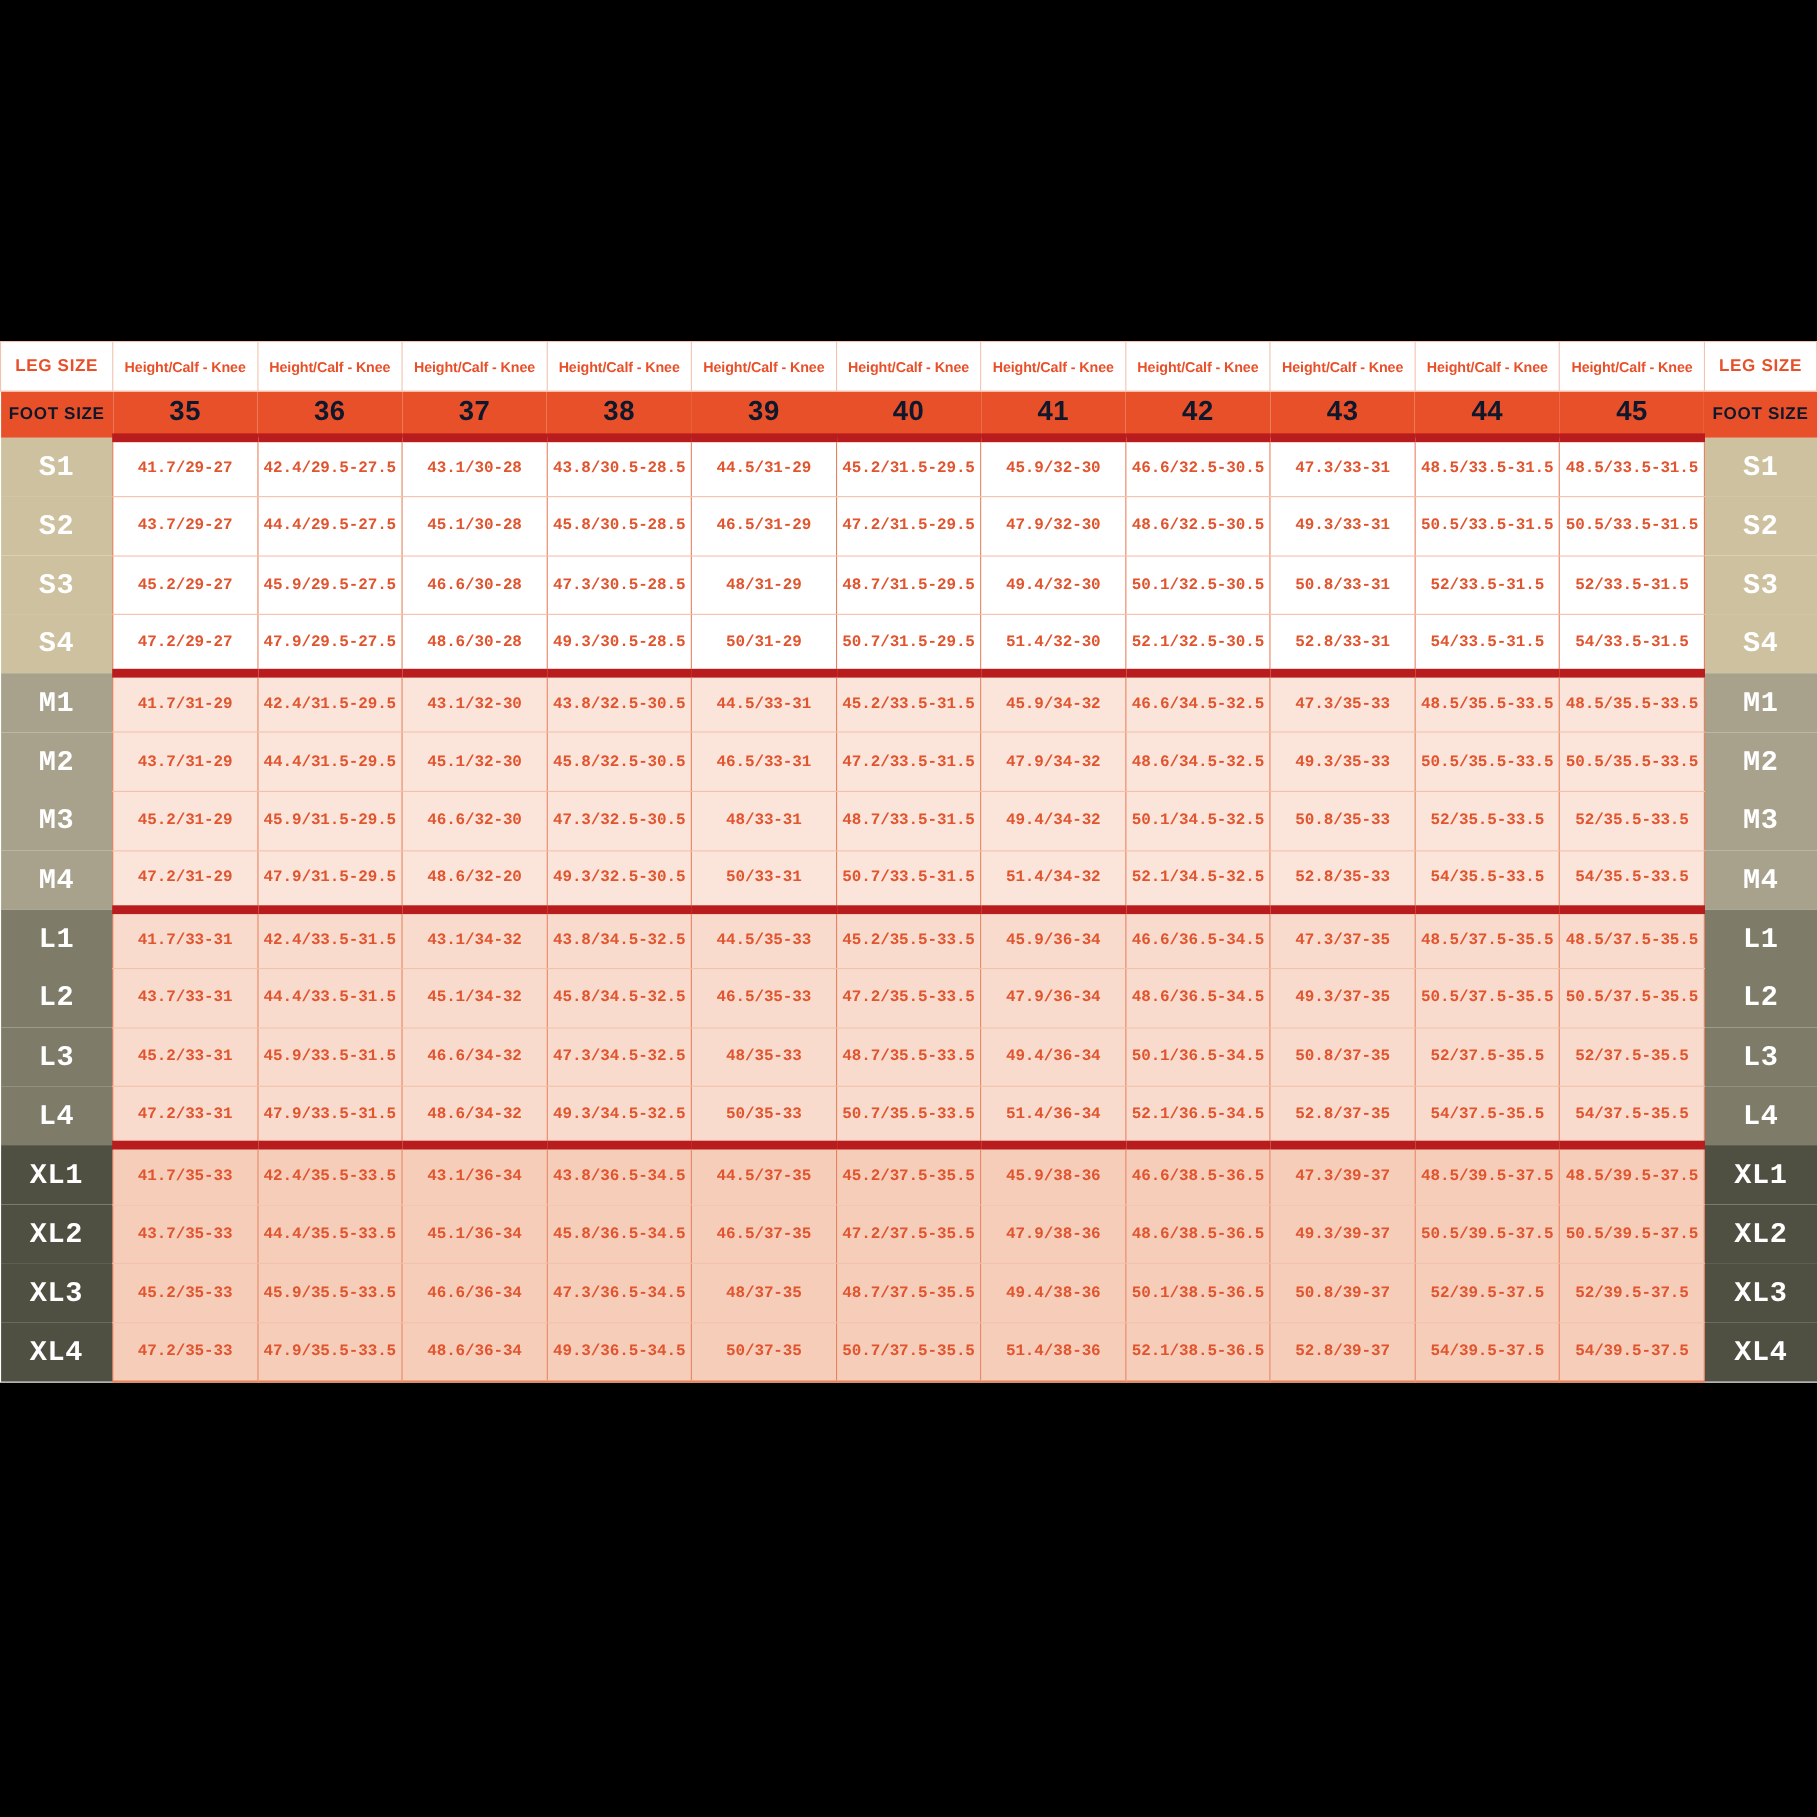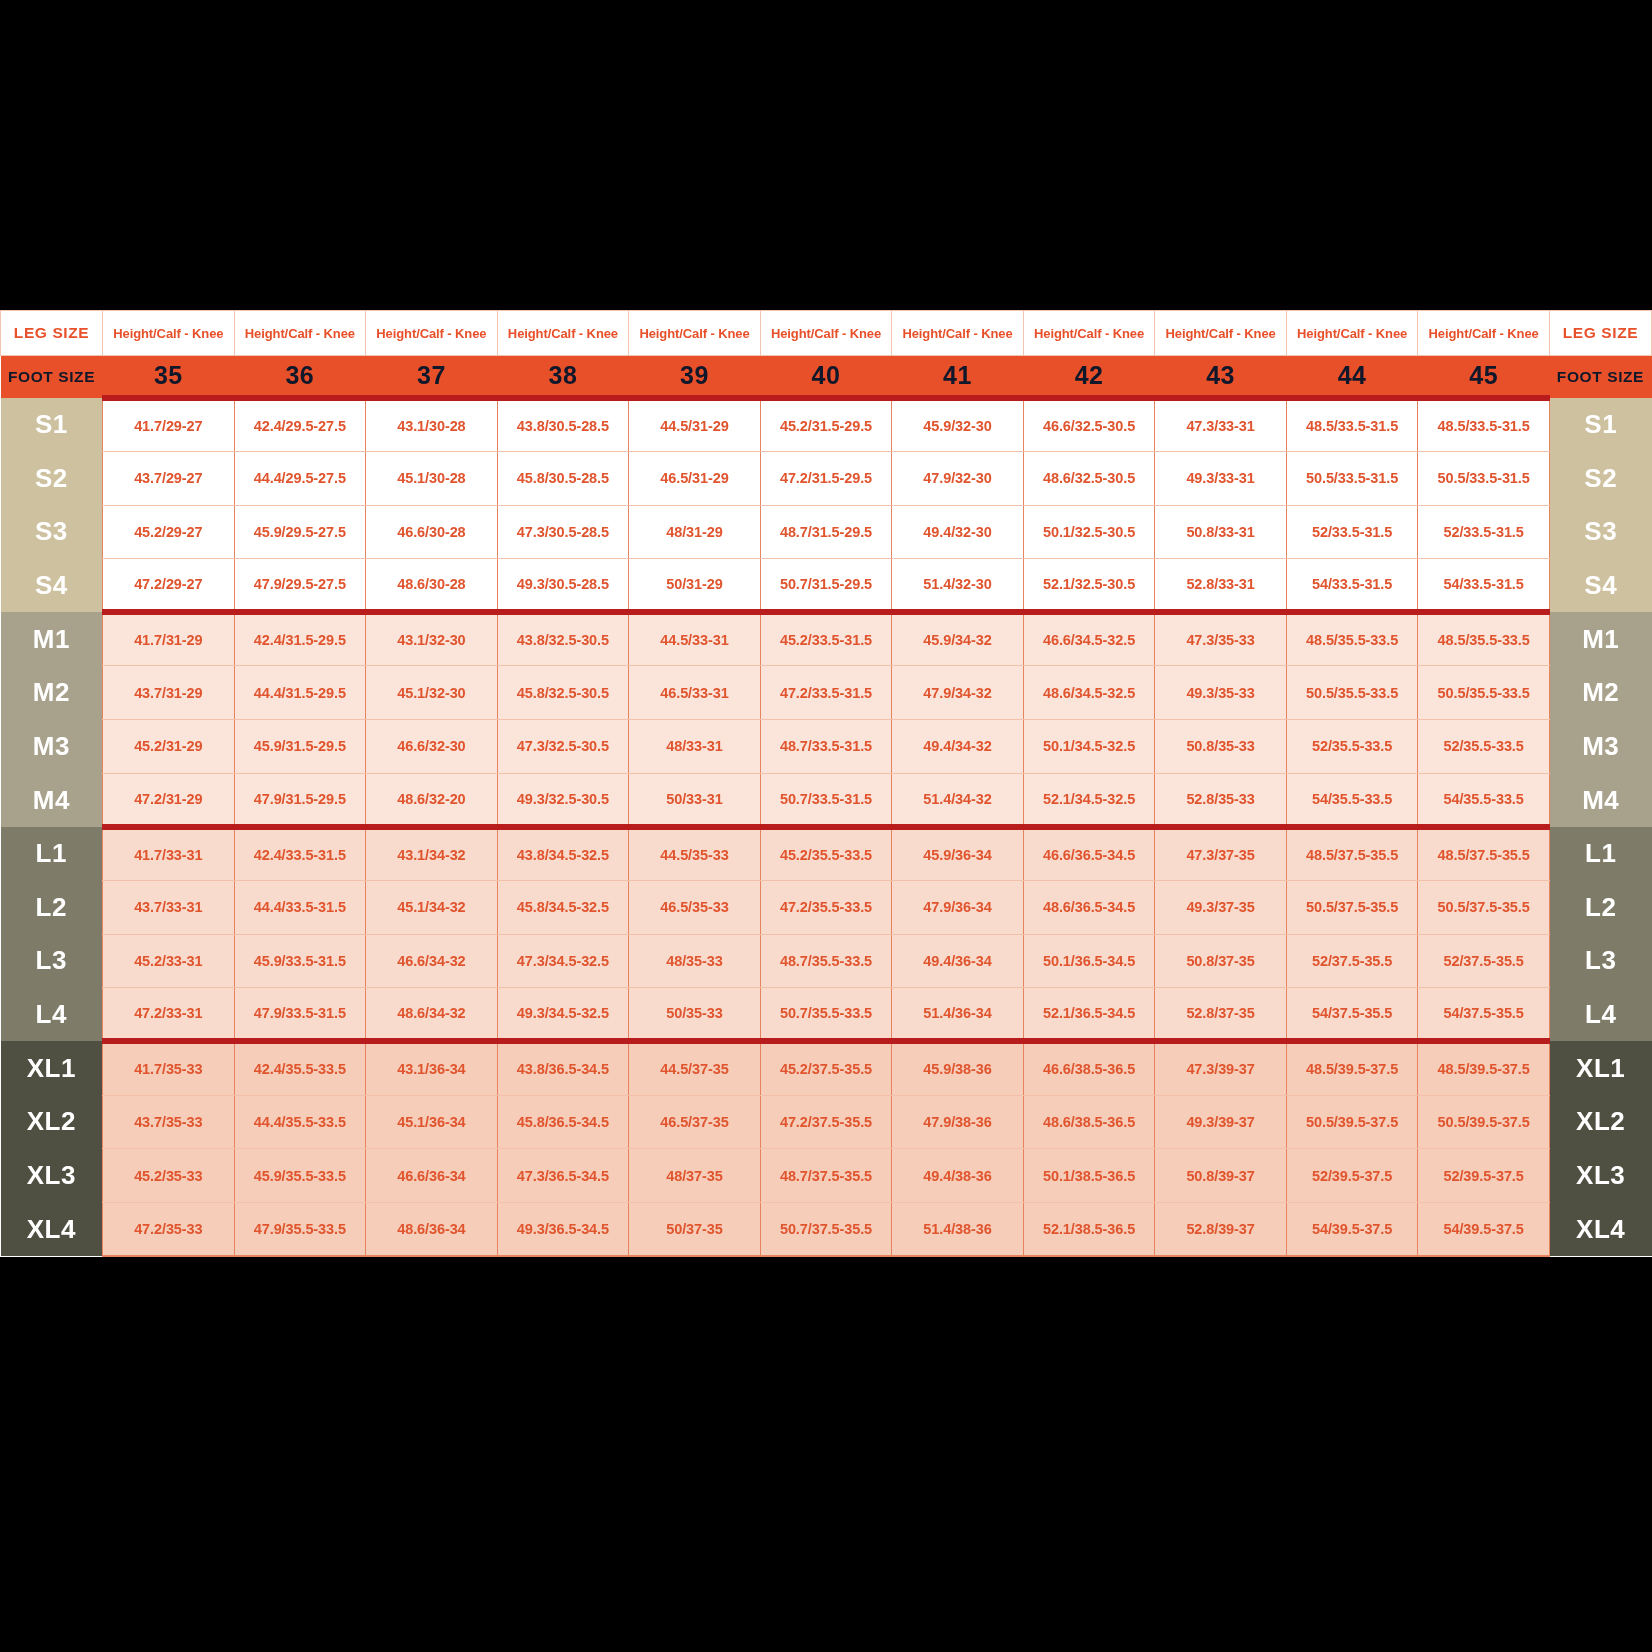--- a/index.html
+++ b/index.html
@@ -82,21 +82,21 @@
   tr.foot-size-row td.corner-cell {
     font-size: 15.5px;
     letter-spacing: 0.6px;
   }
   tr.foot-size-row td.foot-num-cell {
     font-size: 25px;
     letter-spacing: 0.5px;
   }
 
   
-  tr.data-row { height: 53.5px; }
+  tr.data-row { height: 53.5px; font-family: Liberation Mono, monospace; }
 
   td.rowlabel {
     color: #ffffff;
     font-size: 26px;
     letter-spacing: 0.5px;
     border: 0;
   }
   td.datacell {
     color: #e0542e;
     font-size: 14.5px;
@@ -117,21 +117,21 @@
 
   
   tr.grp-L td.rowlabel { background: #7e7c69; }
   tr.grp-L td.datacell { background: #f8dbcd; }
 
   
   tr.grp-XL td.rowlabel { background: #4f4f42; }
   tr.grp-XL td.datacell { background: #f5cdb9; }
 
   
-  tr.grp-start td.datacell { border-top: 6px solid #b91c1c; }
+  tr.grp-start td.datacell { border-top: 8px solid #b91c1c; }
   tr.last-row  td.datacell { border-bottom: 2px solid #e8835f; text-align: center; }
 </style>
 </head>
 <body>
 
 <div id="page">
 
   <div id="chart">
     <table class="size-table">
       <colgroup id="colgroup-holder">

